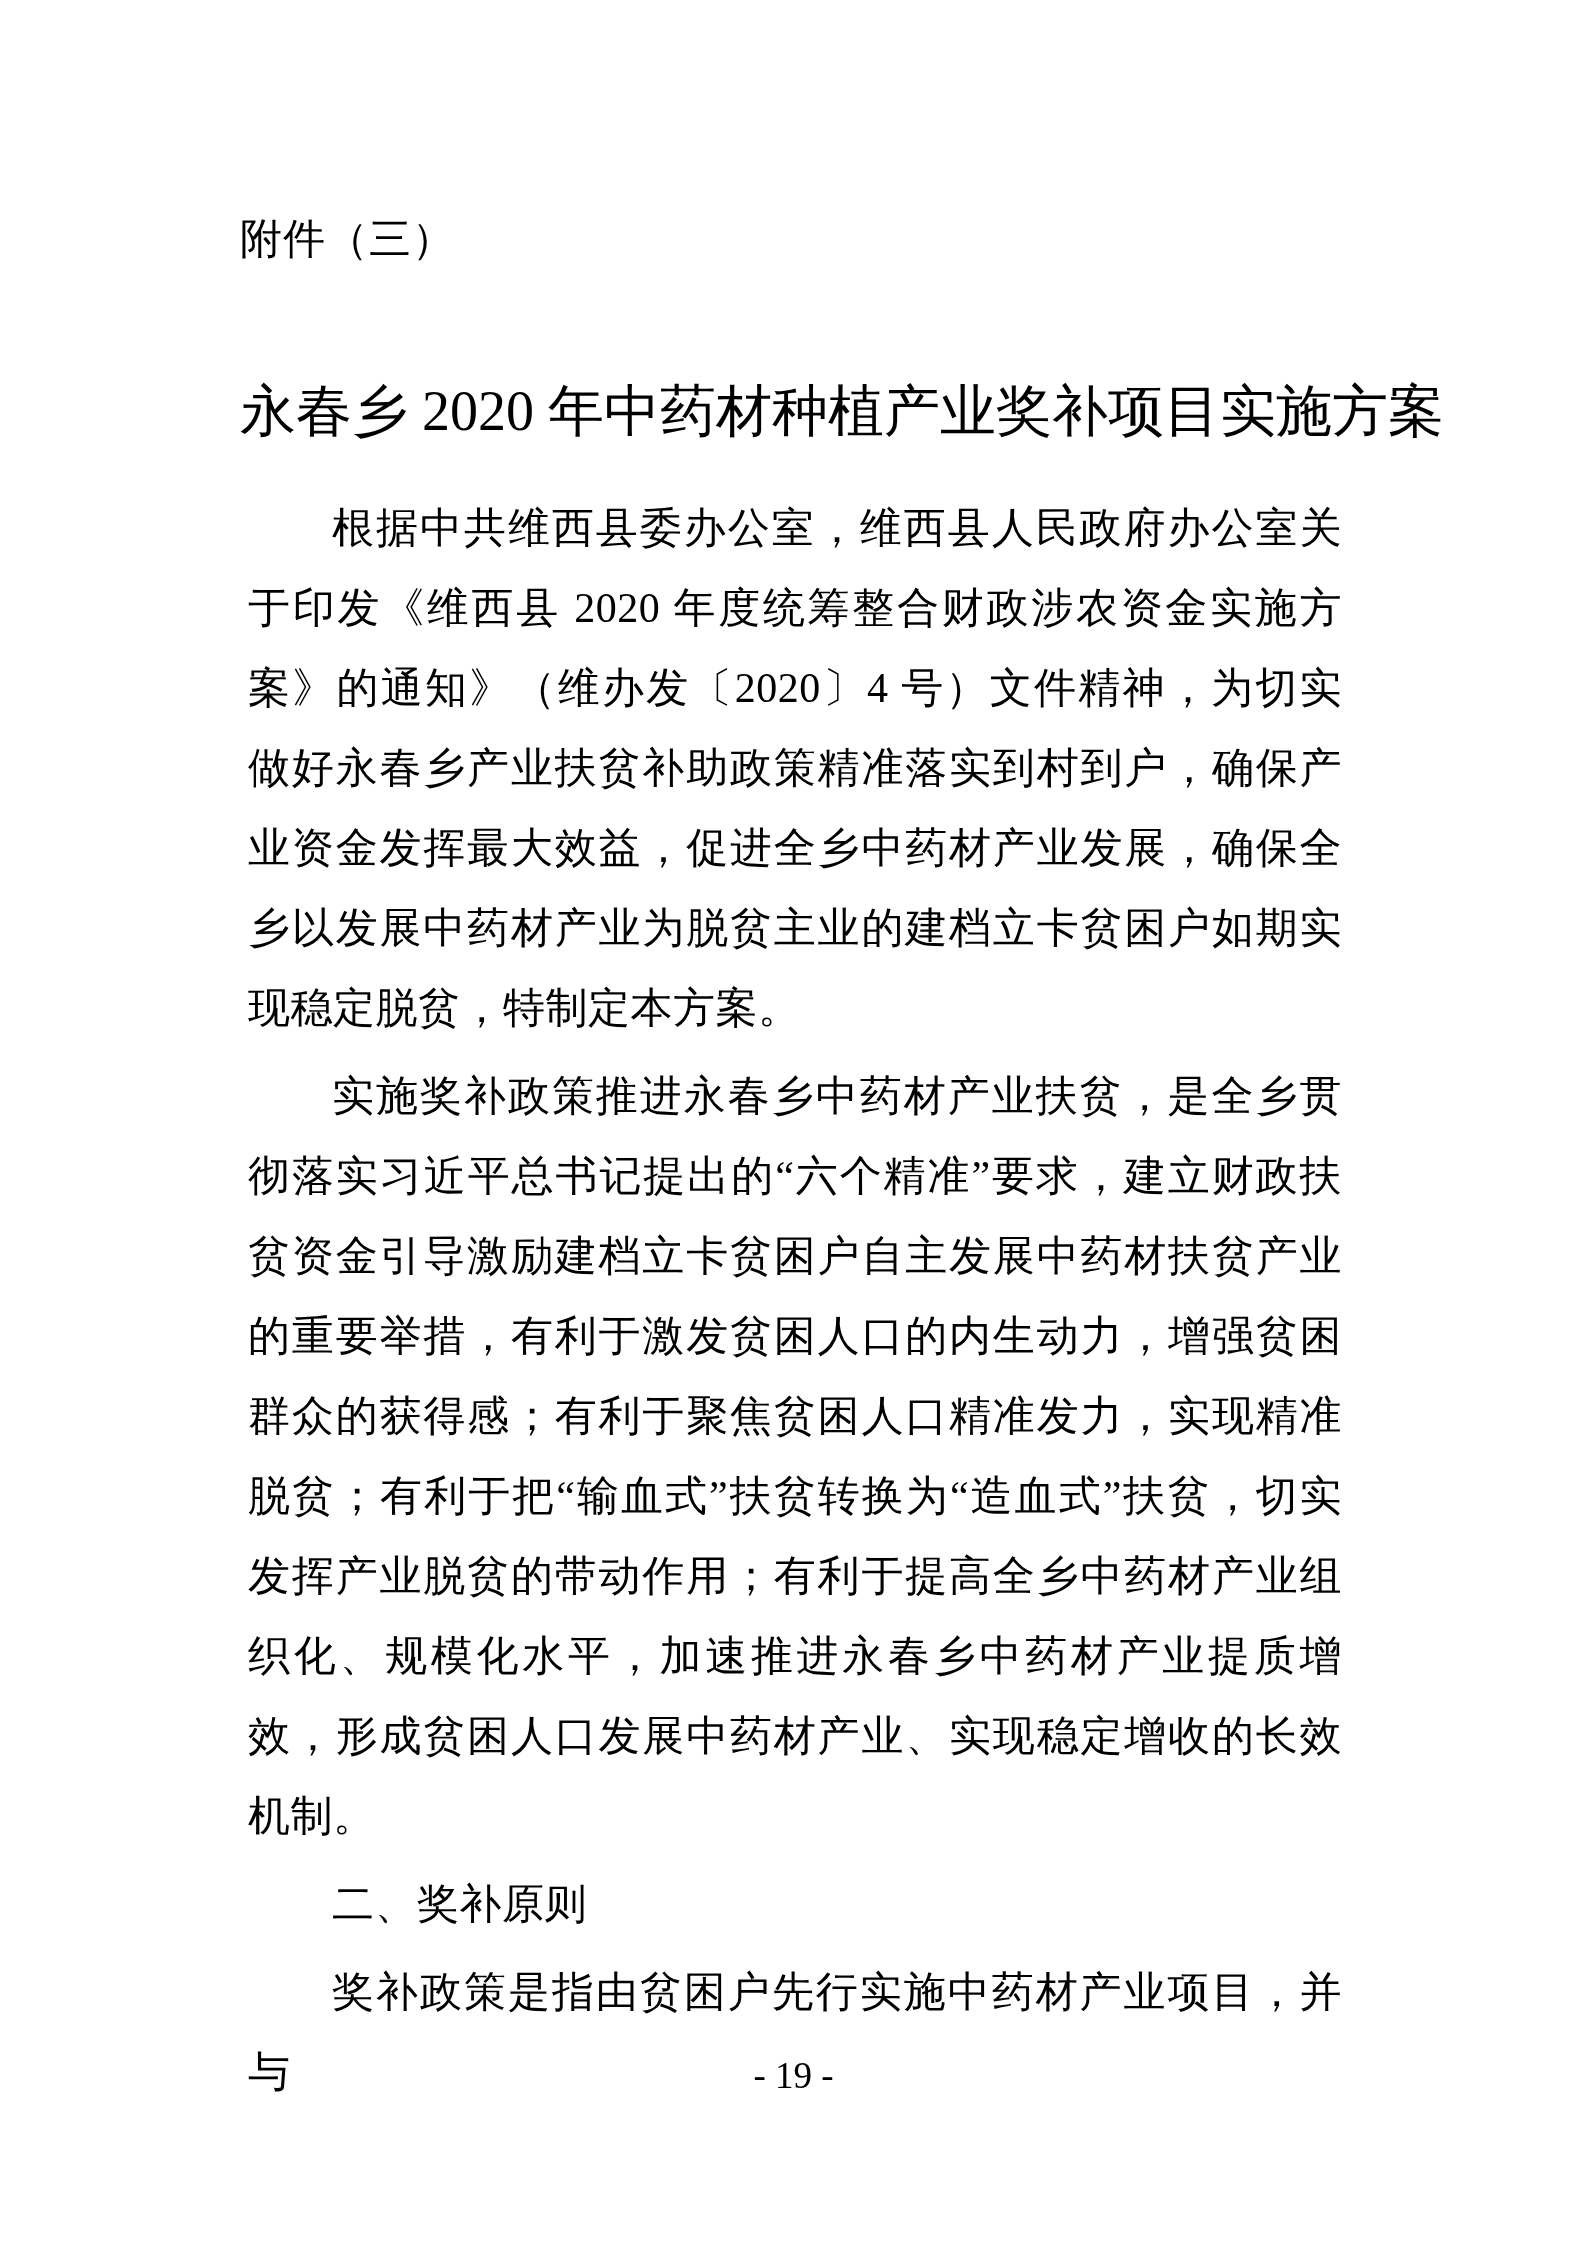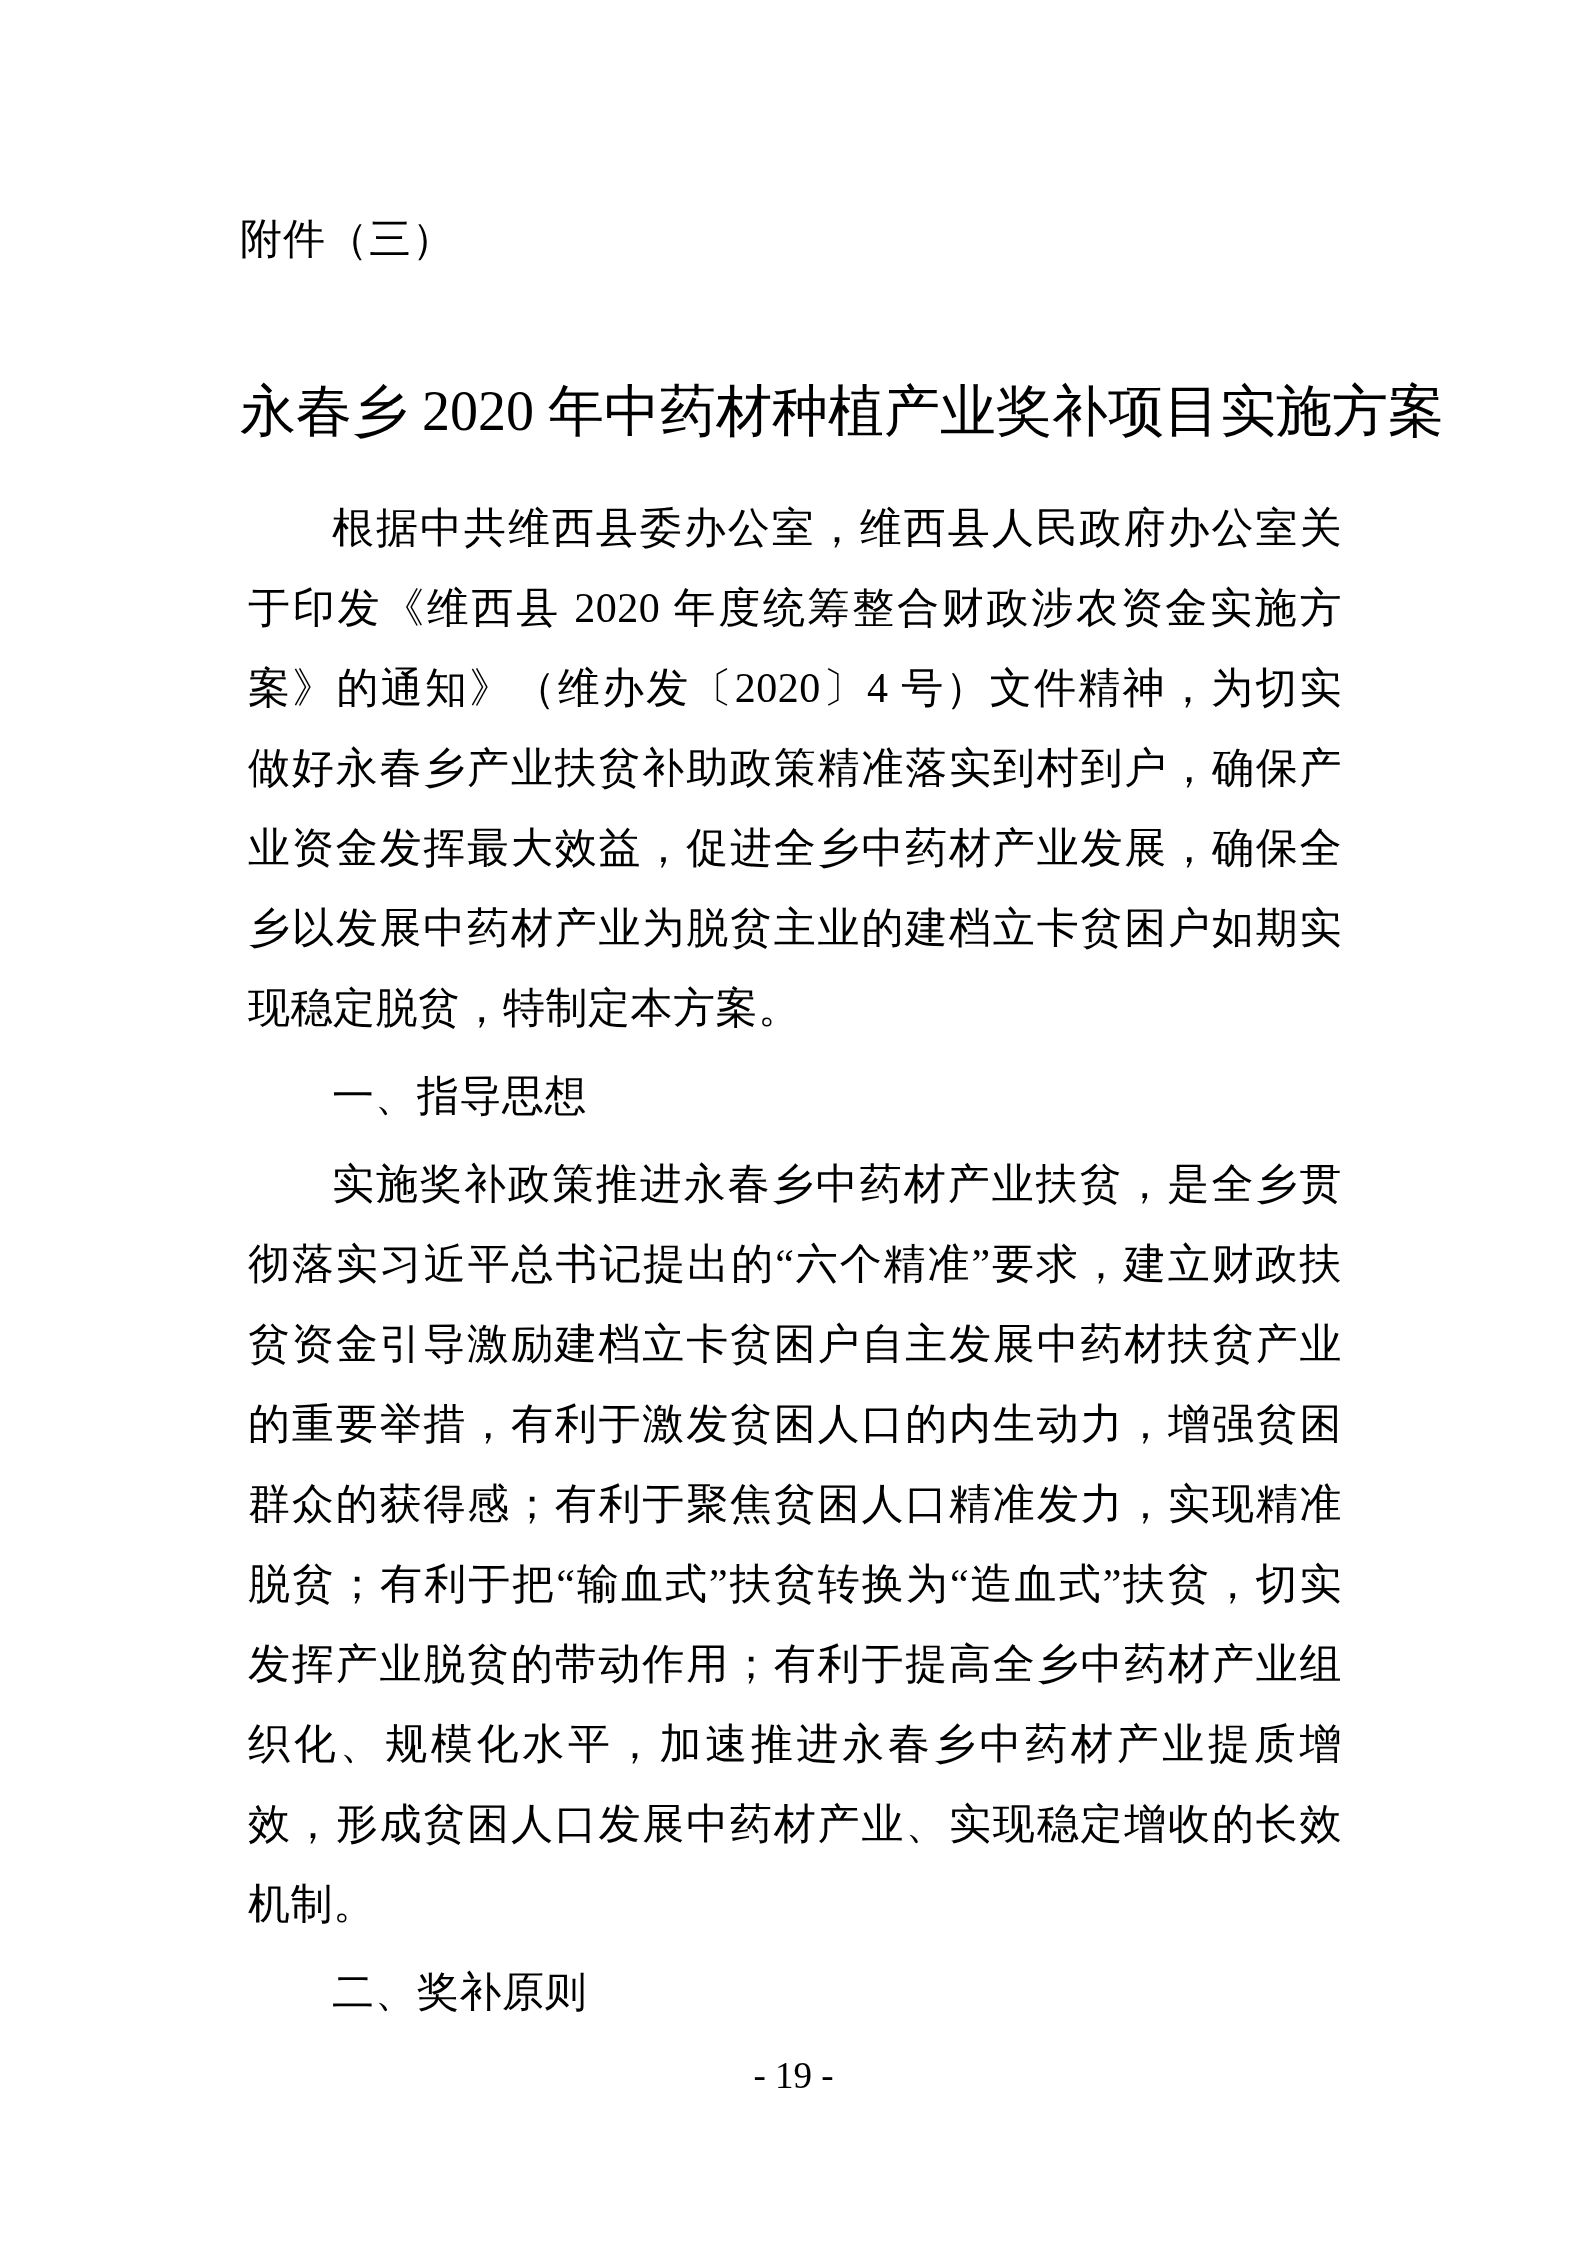--- a/index.html
+++ b/index.html
@@ -62,18 +62,18 @@
 </style>
 </head>
 <body>
 
 <div class="attachment-label">附件（三）</div>
 
 <div class="doc-title">永春乡 2020 年中药材种植产业奖补项目实施方案</div>
 
 <div class="doc-body">
     <p>根据中共维西县委办公室，维西县人民政府办公室关于印发《维西县 2020 年度统筹整合财政涉农资金实施方案》的通知》（维办发〔2020〕4 号）文件精神，为切实做好永春乡产业扶贫补助政策精准落实到村到户，确保产业资金发挥最大效益，促进全乡中药材产业发展，确保全乡以发展中药材产业为脱贫主业的建档立卡贫困户如期实现稳定脱贫，特制定本方案。</p>
-    <p>一、指导思想</p>
     <p>实施奖补政策推进永春乡中药材产业扶贫，是全乡贯彻落实习近平总书记提出的“六个精准”要求，建立财政扶贫资金引导激励建档立卡贫困户自主发展中药材扶贫产业的重要举措，有利于激发贫困人口的内生动力，增强贫困群众的获得感；有利于聚焦贫困人口精准发力，实现精准脱贫；有利于把“输血式”扶贫转换为“造血式”扶贫，切实发挥产业脱贫的带动作用；有利于提高全乡中药材产业组织化、规模化水平，加速推进永春乡中药材产业提质增效，形成贫困人口发展中药材产业、实现稳定增收的长效机制。</p>
     <p>二、奖补原则</p>
+    <p>奖补政策是指由贫困户先行实施中药材产业项目，并与</p>
   </div>
 
 <div class="page-footer">- 19 -</div>
 
 </body></html>

